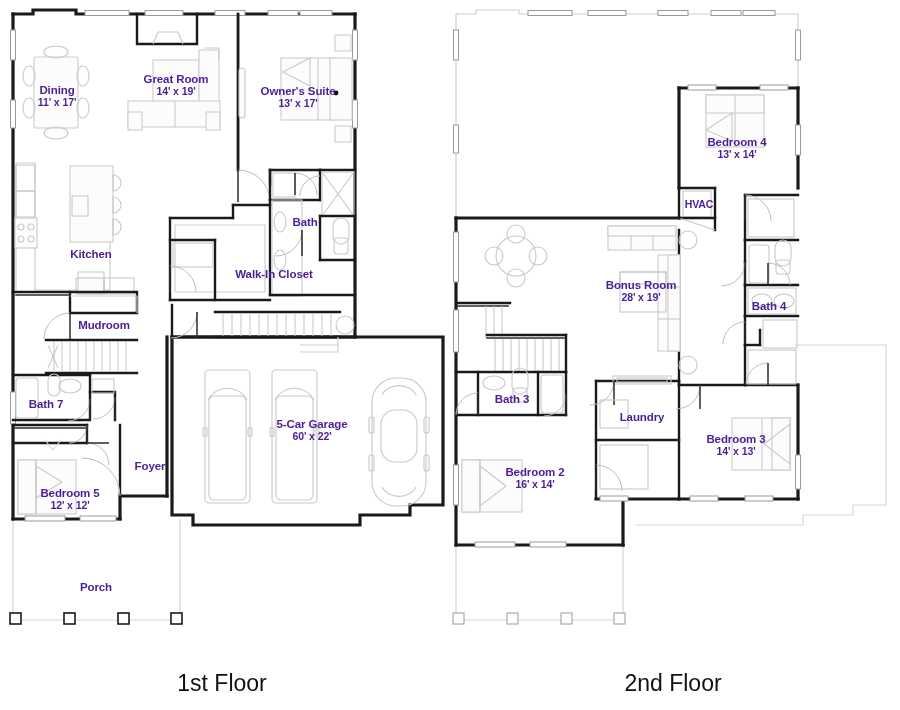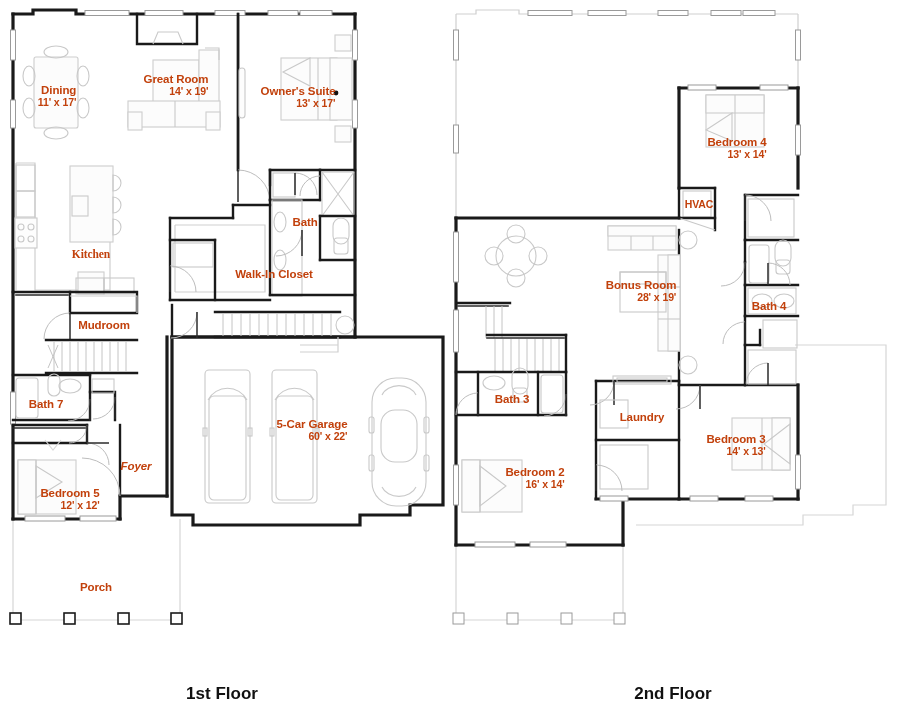--- a/index.html
+++ b/index.html
@@ -39,45 +39,44 @@
   .furniture  { stroke: #cdcdcd; stroke-width: 1.1; fill: #fcfcfc; }
   .swing      { stroke: #bdbdbd; stroke-width: 1.0; fill: none; }
   .doorleaf   { stroke: #2b2b2b; stroke-width: 1.5; fill: none; }
   .window     { stroke: #9a9a9a; stroke-width: 1.0; fill: #ffffff; }
   .stairline  { stroke: #c4c4c4; stroke-width: 1.0; fill: none; }
   .col        { stroke: #1a1a1a; stroke-width: 1.6; fill: #ffffff; }
   .porchline  { stroke: #d6d6d6; stroke-width: 1.2; fill: none; }
 
   .room-label {
     position: absolute;
-    text-align: right;
-    color: #c2410c;
+    text-align: center;
+    color: #4c1d95;
     font-family: "Liberation Sans", sans-serif;
     font-weight: 700;
     letter-spacing: -0.1px;
     line-height: 1.12;
     white-space: nowrap;
     transform: translate(-50%, -50%);
     pointer-events: none;
   }
   .room-label .rl-name { display: block; font-size: 11.5px; }
   .room-label .rl-dim  { display: block; font-size: 10.5px; }
   .room-label.sm .rl-name { font-size: 10.5px; }
 
   .floor-title {
     position: absolute;
     text-align: center;
     transform: translate(-50%, -50%);
     font-family: "Liberation Sans", sans-serif;
-    font-weight: 700;
-    font-size: 17px;
+    font-weight: 400;
+    font-size: 23px;
     color: #111111;
     white-space: nowrap;
     pointer-events: none;
-    margin-top: 11px;
   }
 </style>
 </head>
 <body>
 
 <div id="plan-root">
 
   <svg id="floorplan-svg" viewBox="0 0 900 710">
 
     <g>
@@ -553,36 +552,36 @@
     <span class="rl-dim">11' x 17'</span>
   </div>
   <div class="room-label" style="left:176px; top:85px;">
     <span class="rl-name">Great Room</span>
     <span class="rl-dim">14' x 19'</span>
   </div>
   <div class="room-label" style="left:298px; top:97px;">
     <span class="rl-name">Owner's Suite</span>
     <span class="rl-dim">13' x 17'</span>
   </div>
-  <div class="room-label" style="left:91px;  top:254px;font-family:Liberation Serif, serif;">
+  <div class="room-label" style="left:91px;  top:254px;">
     <span class="rl-name">Kitchen</span>
   </div>
   <div class="room-label" style="left:305px; top:222px;">
     <span class="rl-name">Bath</span>
   </div>
   <div class="room-label" style="left:274px; top:274px;">
     <span class="rl-name">Walk-In Closet</span>
   </div>
   <div class="room-label" style="left:104px; top:325px;">
     <span class="rl-name">Mudroom</span>
   </div>
   <div class="room-label" style="left:46px;  top:404px;">
     <span class="rl-name">Bath 7</span>
   </div>
-  <div class="room-label" style="left:136px; top:466px;font-style:italic;">
+  <div class="room-label" style="left:150px; top:466px;">
     <span class="rl-name">Foyer</span>
   </div>
   <div class="room-label" style="left:70px;  top:499px;">
     <span class="rl-name">Bedroom 5</span>
     <span class="rl-dim">12' x 12'</span>
   </div>
   <div class="room-label" style="left:312px; top:430px;">
     <span class="rl-name">5-Car Garage</span>
     <span class="rl-dim">60' x 22'</span>
   </div>

